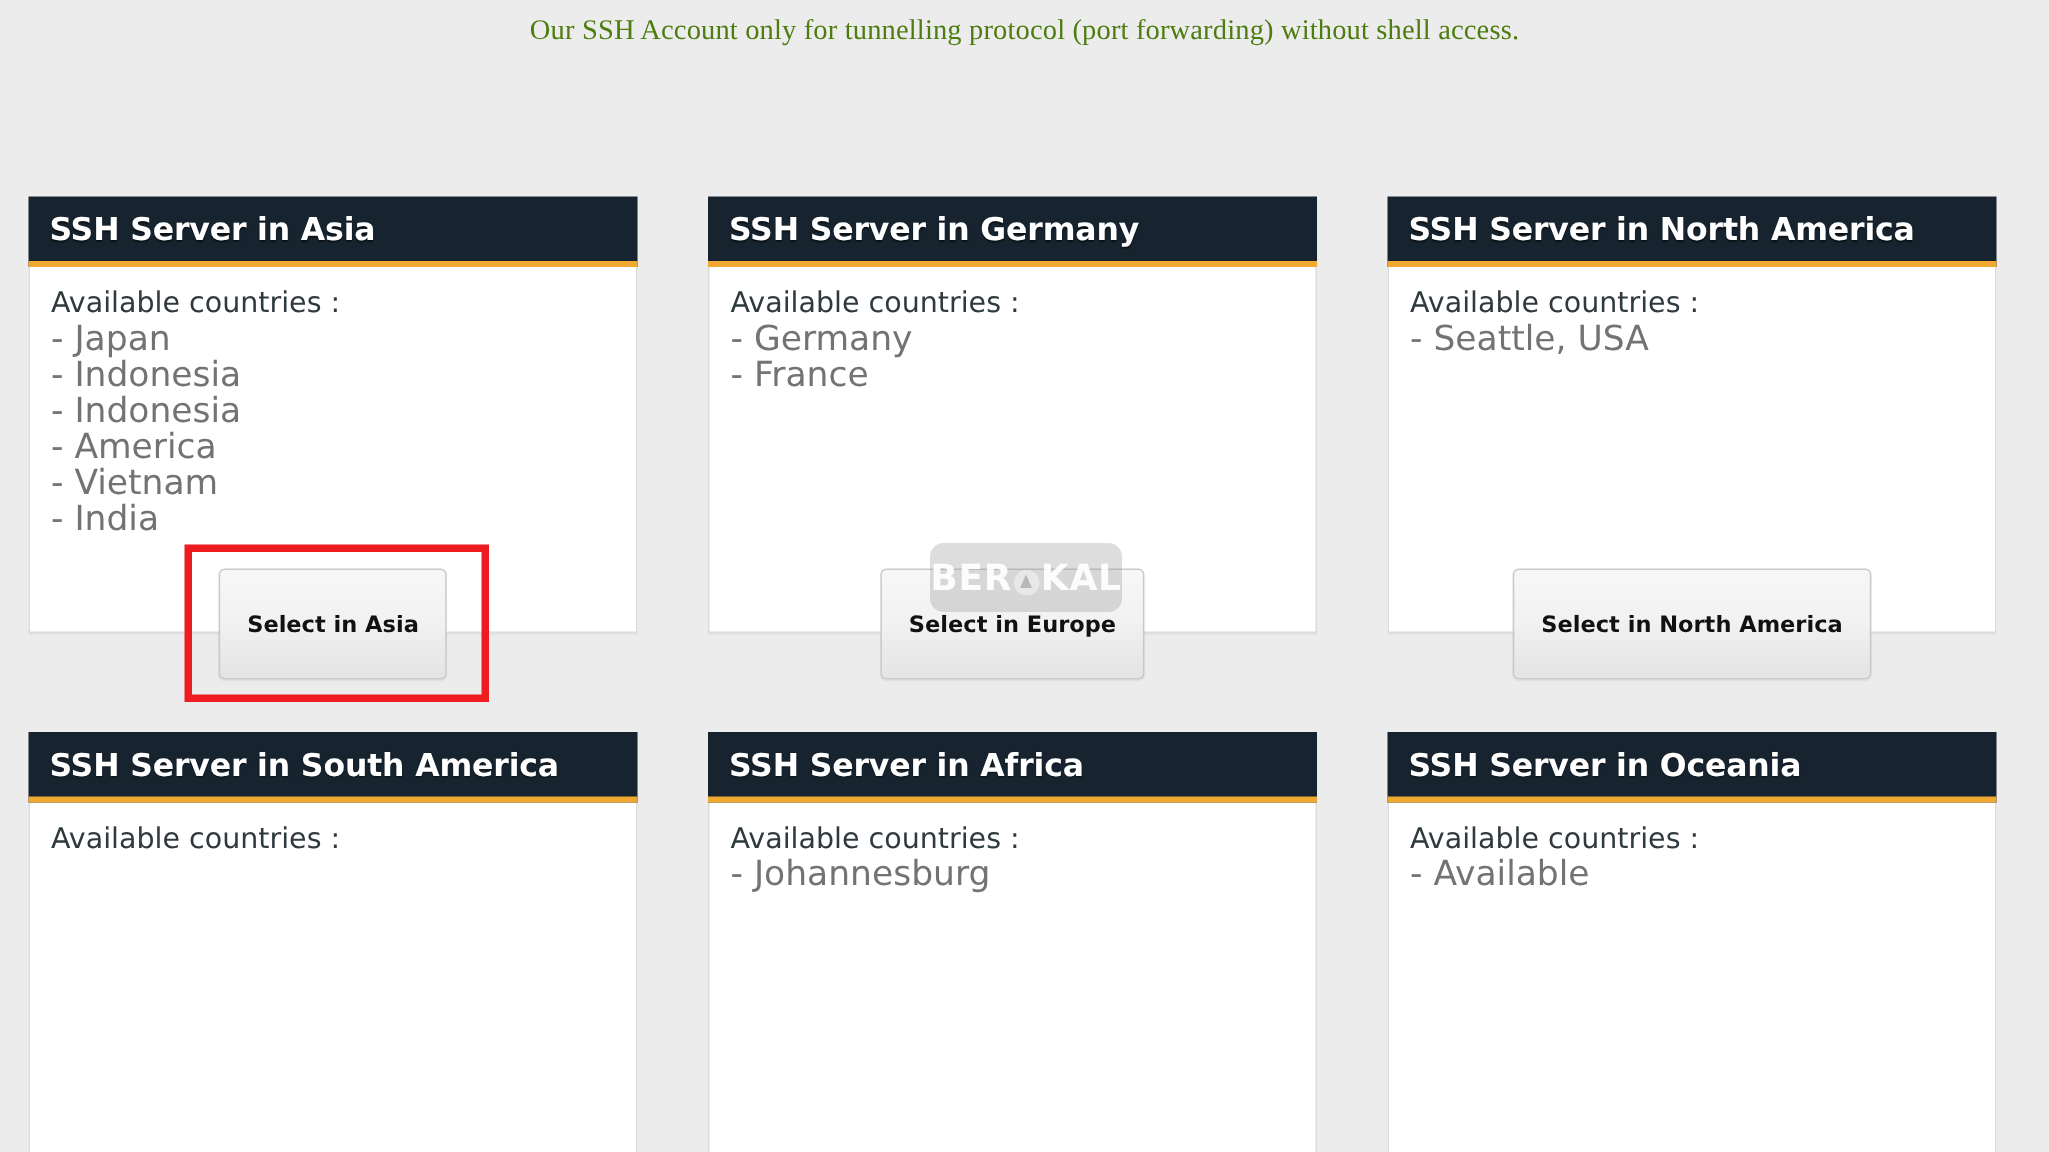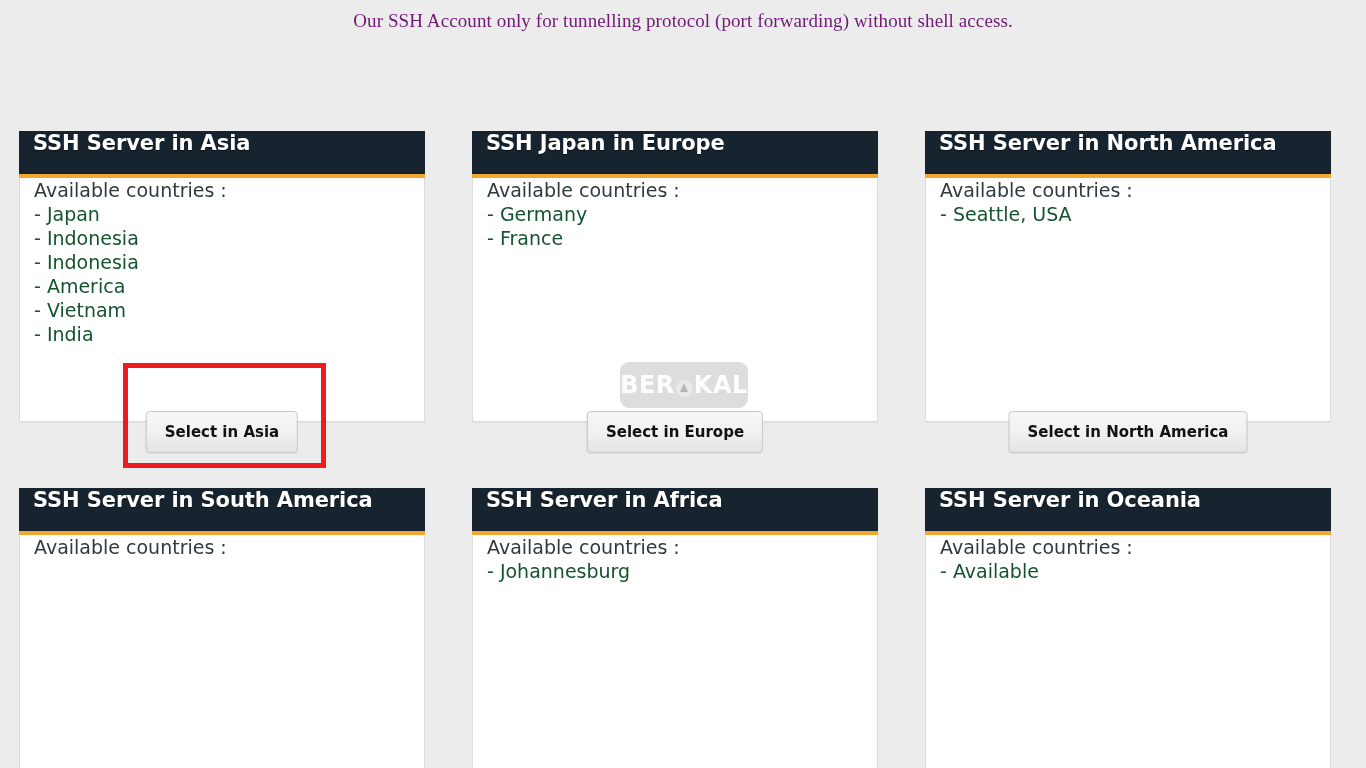--- a/index.html
+++ b/index.html
@@ -17,21 +17,21 @@
 
   
   .page-note {
     position: absolute;
     top: 10px;
     left: 0;
     width: 1366px;
     text-align: center;
     font-family: "Liberation Serif", "DejaVu Serif", serif;
     font-size: 19px;
-    color: #701a75;
+    color: #4d7c0f;
     letter-spacing: 0.1px;
     white-space: nowrap;
   }
 
   
   .card-grid {
     position: absolute;
     top: 131px;
     left: 19px;
     width: 1315px;
@@ -52,72 +52,72 @@
   }
   .card.row2 {
     height: 291px;
   }
 
   .card-head {
     background: #17242f;
     border-bottom: 4px solid #f0a830;
     height: 47px;
     display: flex;
-    align-items: flex-start;
+    align-items: center;
     padding: 0 0 0 14px;
     box-sizing: border-box;
     margin: 0 -1px;
   }
   .card-title {
     color: #ffffff;
     font-size: 21px;
     font-weight: bold;
     letter-spacing: -0.1px;
     white-space: nowrap;
     text-shadow: 0 1px 1px rgba(0,0,0,0.55);
   }
 
   .card-body {
-    padding: 0 14px 0 14px;
+    padding: 12px 14px 0 14px;
     position: relative;
     height: calc(100% - 51px);
     box-sizing: border-box;
   }
   .avail-label {
     font-size: 19px;
     color: #2f3a3f;
     line-height: 24px;
     margin: 0 0 0 0;
     white-space: nowrap;
   }
   .country-list {
     list-style: none;
     margin: 0;
     padding: 0;
   }
   .country-list li {
-    font-size: 19px;
-    color: #14532d;
+    font-size: 23px;
+    color: #737373;
     line-height: 24px;
     white-space: nowrap;
   }
 
   
   .select-btn {
     position: absolute;
     left: 50%;
     transform: translateX(-50%);
     bottom: -32px;
     background: linear-gradient(to bottom, #f7f7f7 0%, #f2f2f2 45%, #e4e4e4 100%);
     border: 1px solid #c9c9c9;
     border-radius: 4px;
     color: #111111;
     font-size: 15px;
     font-weight: bold;
-    padding: 11px 18px;
+    padding: 27px 18px;
     white-space: nowrap;
     cursor: pointer;
     box-shadow: 0 1px 1px rgba(0,0,0,0.06);
     font-family: "DejaVu Sans", sans-serif;
   }
 
   
   .annotation-box {
     position: absolute;
     left: 123px;
@@ -196,21 +196,21 @@
         <li>- America</li>
         <li>- Vietnam</li>
         <li>- India</li>
       </ul>
     </div>
     <button class="select-btn">Select in Asia</button>
   </div>
 
   <div class="card row1">
     <div class="card-head">
-      <span class="card-title">SSH Japan in Europe</span>
+      <span class="card-title">SSH Server in Germany</span>
     </div>
     <div class="card-body">
       <div class="avail-label">Available countries :</div>
       <ul class="country-list">
         <li>- Germany</li>
         <li>- France</li>
       </ul>
     </div>
     <button class="select-btn">Select in Europe</button>
   </div>

